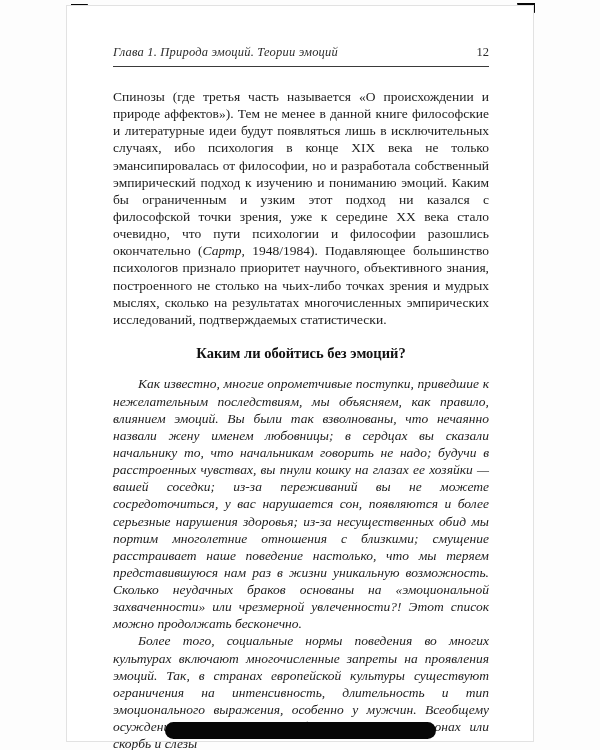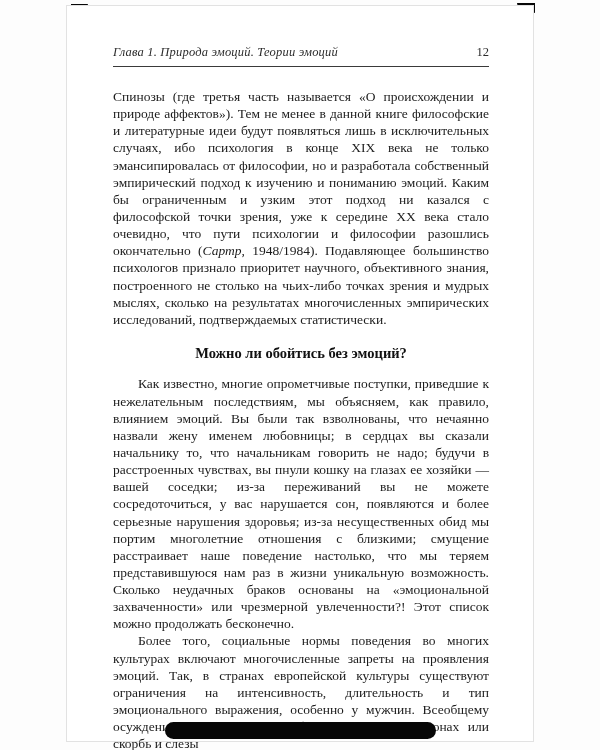--- a/index.html
+++ b/index.html
@@ -23,21 +23,21 @@
   .rule {
     position:absolute; left:46px; right:44px; top:60px;
     border-top:1px solid #3a3a3a;
   }
   .page-body {
     position:absolute; left:46px; right:44px; top:82px;
     font-size:13.5px; line-height:1.27; color:#1c1c1c;
     text-align:justify; hyphens:auto; -webkit-hyphens:auto;
   }
   .para { margin:0; }
-  .para.indent { text-indent:25px; }
+  .para.indent { text-indent:25px;font-style:italic; }
   .para em { font-style:italic; }
   .section-heading {
     font-size:14.5px; font-weight:bold; text-align:center;
     margin:16px 0 13px; color:#111111;
   }
   .artifact { position:absolute; background:#070707; }
   .art-tl {
     left:71px; top:4px; width:17px; height:14px;
     clip-path:polygon(0 0, 100% 0, 86% 52%, 52% 100%, 0 88%);
   }
@@ -58,20 +58,20 @@
   <div class="artifact art-tr"></div>
 
   <div class="page">
     <div class="page-header">
       <span class="chapter">Глава 1. Природа эмоций. Теории эмоций</span>
       <span class="pagenum">12</span>
     </div>
     <div class="rule"></div>
     <div class="page-body">
         <p class="para"><span>Спинозы (где третья часть называется «О происхождении и природе аффектов»). Тем не менее в данной книге философские и литературные идеи будут появляться лишь в исключительных случаях, ибо психология в конце XIX века не только эмансипировалась от философии, но и разработала собственный эмпирический подход к изучению и пониманию эмоций. Каким бы ограниченным и узким этот подход ни казался с философской точки зрения, уже к середине XX века стало очевидно, что пути психологии и философии разошлись окончательно (</span><em>Сартр</em><span>, 1948/1984). Подавляющее большинство психологов признало приоритет научного, объективного знания, построенного не столько на чьих-либо точках зрения и мудрых мыслях, сколько на результатах многочисленных эмпирических исследований, подтверждаемых статистически.</span></p>
-        <h2 class="section-heading">Можно ли обойтись без эмоций?</h2>
+        <h2 class="section-heading">Каким ли обойтись без эмоций?</h2>
         <p class="para indent"><span>Как известно, многие опрометчивые поступки, приведшие к нежелательным последствиям, мы объясняем, как правило, влиянием эмоций. Вы были так взволнованы, что нечаянно назвали жену именем любовницы; в сердцах вы сказали начальнику то, что начальникам говорить не надо; будучи в расстроенных чувствах, вы пнули кошку на глазах ее хозяйки — вашей соседки; из-за переживаний вы не можете сосредоточиться, у вас нарушается сон, появляются и более серьезные нарушения здоровья; из-за несущественных обид мы портим многолетние отношения с близкими; смущение расстраивает наше поведение настолько, что мы теряем представившуюся нам раз в жизни уникальную возможность. Сколько неудачных браков основаны на «эмоциональной захваченности» или чрезмерной увлеченности?! Этот список можно продолжать бесконечно.</span></p>
         <p class="para indent"><span>Более того, социальные нормы поведения во многих культурах включают многочисленные запреты на проявления эмоций. Так, в странах европейской культуры существуют ограничения на интенсивность, длительность и тип эмоционального выражения, особенно у мужчин. Всеобщему осуждению подвергаются улыбки и смех на похоронах или скорбь и слезы</span></p>
       </div>
   </div>
 
   <div class="artifact art-bottom"></div>
 </div>
 
 </body></html>

